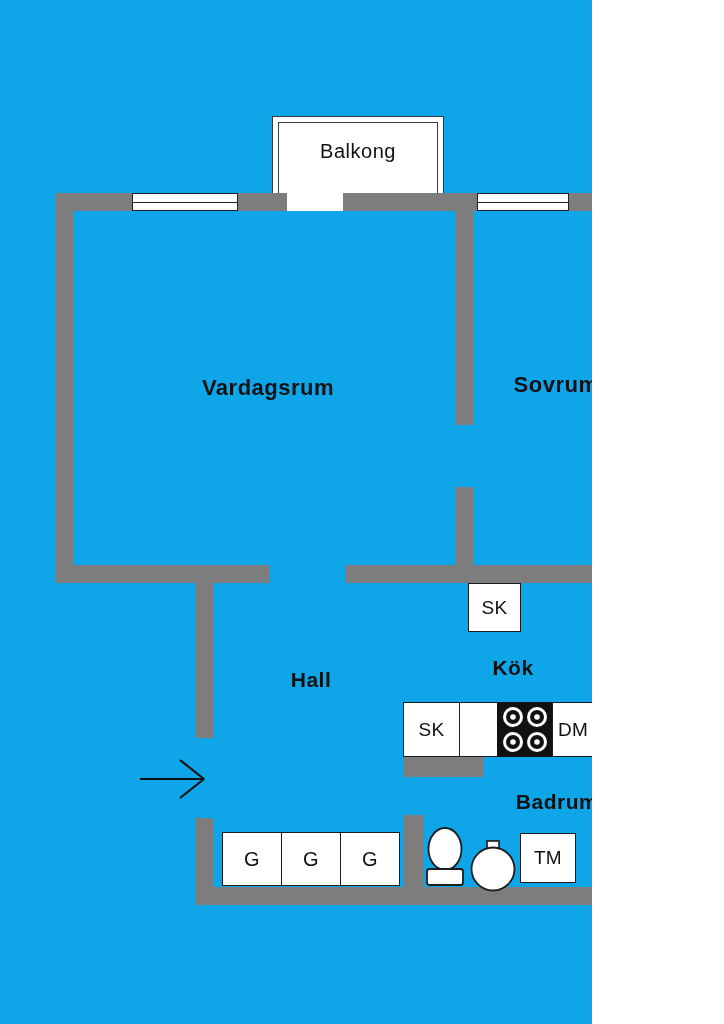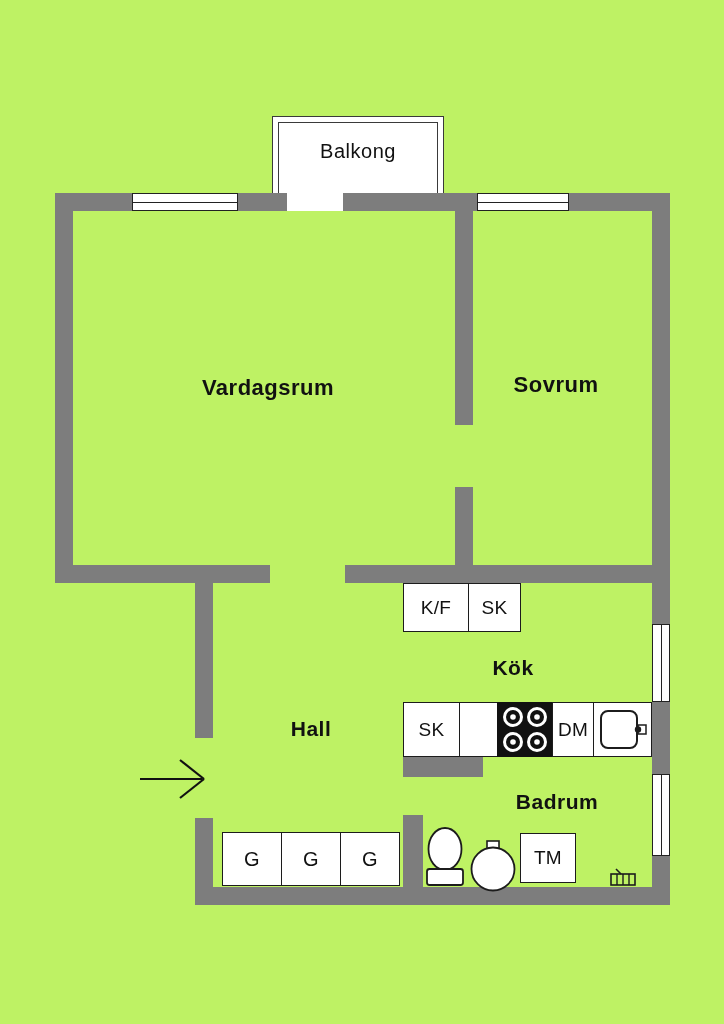--- a/index.html
+++ b/index.html
@@ -1,19 +1,19 @@
 <!DOCTYPE html>
 <html><head>
 <meta charset="utf-8">
 <style>
   html,body{margin:0;padding:0;background:#ffffff;}
   #plan{
     position:relative;
-    width:724px;height:1024px;
-    background:#bef264;
+    width:592px;height:1024px;
+    background:#0ea5e9;
     font-family:"Liberation Sans", sans-serif;
     color:#111111;
     overflow:hidden;
   }
   .wall{position:absolute;background:#7d7d7d;}
   .window{position:absolute;background:#ffffff;border:1px solid #222;box-sizing:border-box;}
   .window .pane-h{position:absolute;left:0;right:0;top:50%;height:1px;background:#222;}
   .window .pane-v{position:absolute;top:0;bottom:0;left:50%;width:1px;background:#222;}
   .opening{position:absolute;background:#ffffff;}
   .room-label{
@@ -75,26 +75,23 @@
   <div class="window" style="left:652px;top:624px;width:18px;height:78px;">
       <div class="pane-v"></div>
     </div>
   <div class="window" style="left:652px;top:774px;width:18px;height:82px;">
       <div class="pane-v"></div>
     </div>
 
   <div class="room-label" style="left:268px;top:388px;">Vardagsrum</div>
   <div class="room-label" style="left:556px;top:385px;">Sovrum</div>
   <div class="room-label small-label" style="left:513px;top:668px;">Kök</div>
-  <div class="room-label small-label" style="left:311px;top:729px;">Hall</div>
+  <div class="room-label small-label" style="left:311px;top:680px;">Hall</div>
   <div class="room-label small-label" style="left:538px;top:802px;margin-left:19px;">Badrum</div>
 
-  <div class="box" style="left:403px;top:583px;width:66px;height:49px;">
-    <span>K/F</span>
-  </div>
   <div class="box" style="left:468px;top:583px;width:53px;height:49px;">
     <span>SK</span>
   </div>
 
   <div class="box" style="left:403px;top:702px;width:57px;height:55px;">
     <span>SK</span>
   </div>
   <div class="box" style="left:459px;top:702px;width:39px;height:55px;"></div>
   <div class="stove" style="left:497px;top:702px;width:56px;height:55px;">
     <svg width="54" height="53" viewBox="0 0 54 53">

